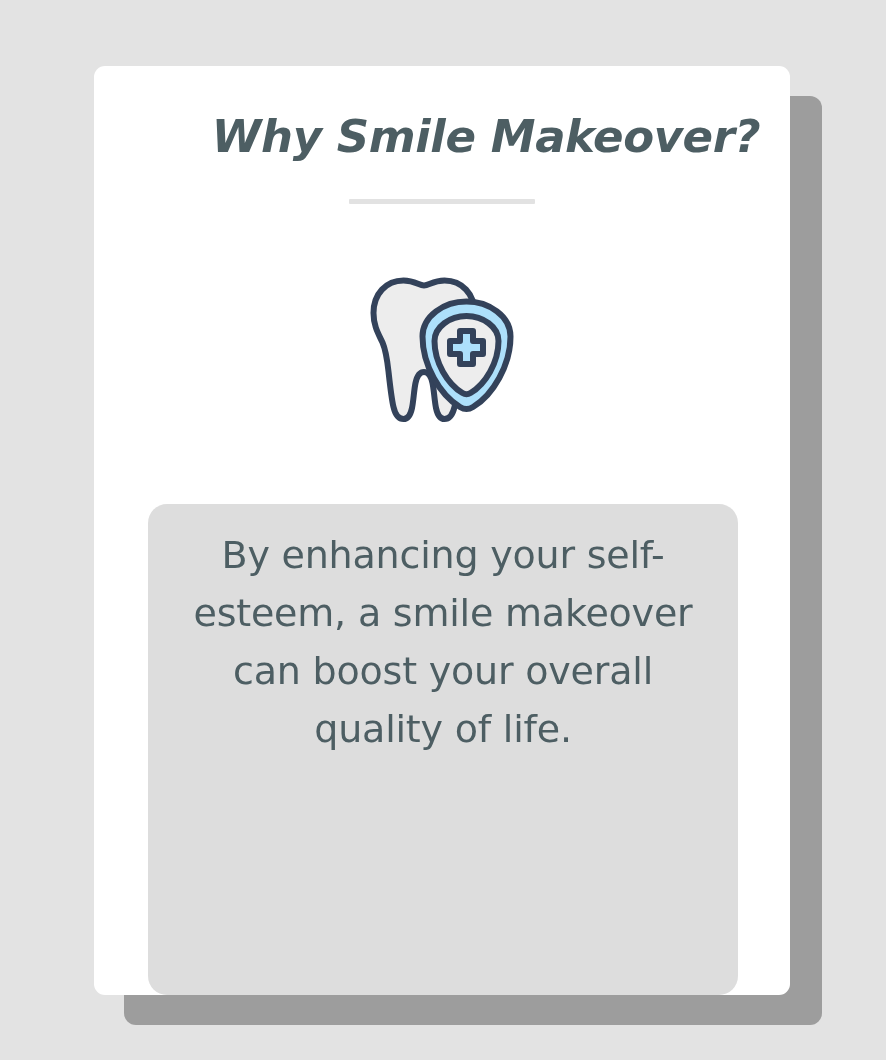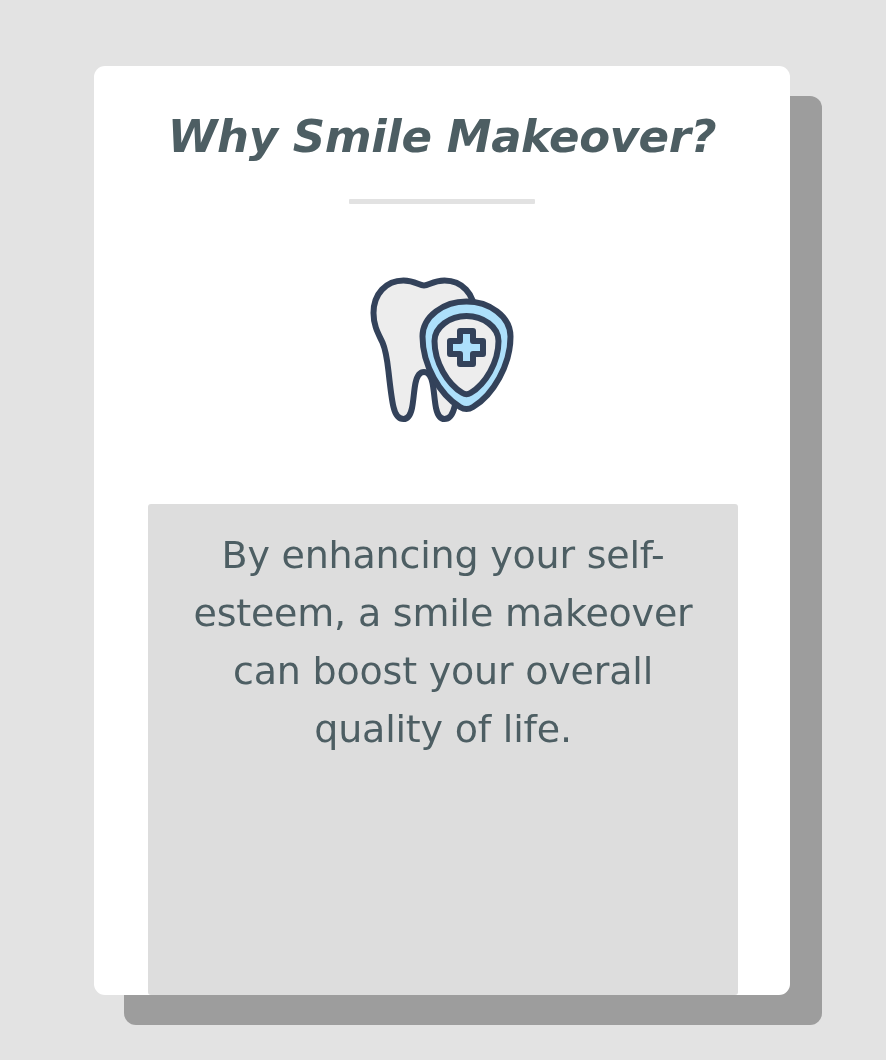--- a/index.html
+++ b/index.html
@@ -57,20 +57,21 @@
     width: 696px;
     text-align: center;
     font-family: "DejaVu Sans", sans-serif;
     font-size: 45px;
     line-height: 54px;
     font-weight: bold;
     font-style: italic;
     color: #4d5e63;
     letter-spacing: -0.4px;
     white-space: nowrap;
+    padding-left: 44px;
   }
 
   
   .title-divider {
     position: absolute;
     left: 255px;
     top: 133px;
     width: 186px;
     height: 5px;
     background: #e2e2e2;
@@ -95,21 +96,21 @@
   }
 
   
   .quote-panel {
     position: absolute;
     left: 54px;
     top: 438px;
     width: 590px;
     height: 491px;
     background: #dddddd;
-    border-radius: 3px;
+    border-radius: 19px;
     overflow: hidden;
   }
   .quote-text {
     position: absolute;
     left: 26px;
     top: 22px;
     width: 538px;
     text-align: center;
     font-family: "DejaVu Sans", sans-serif;
     font-size: 38px;

